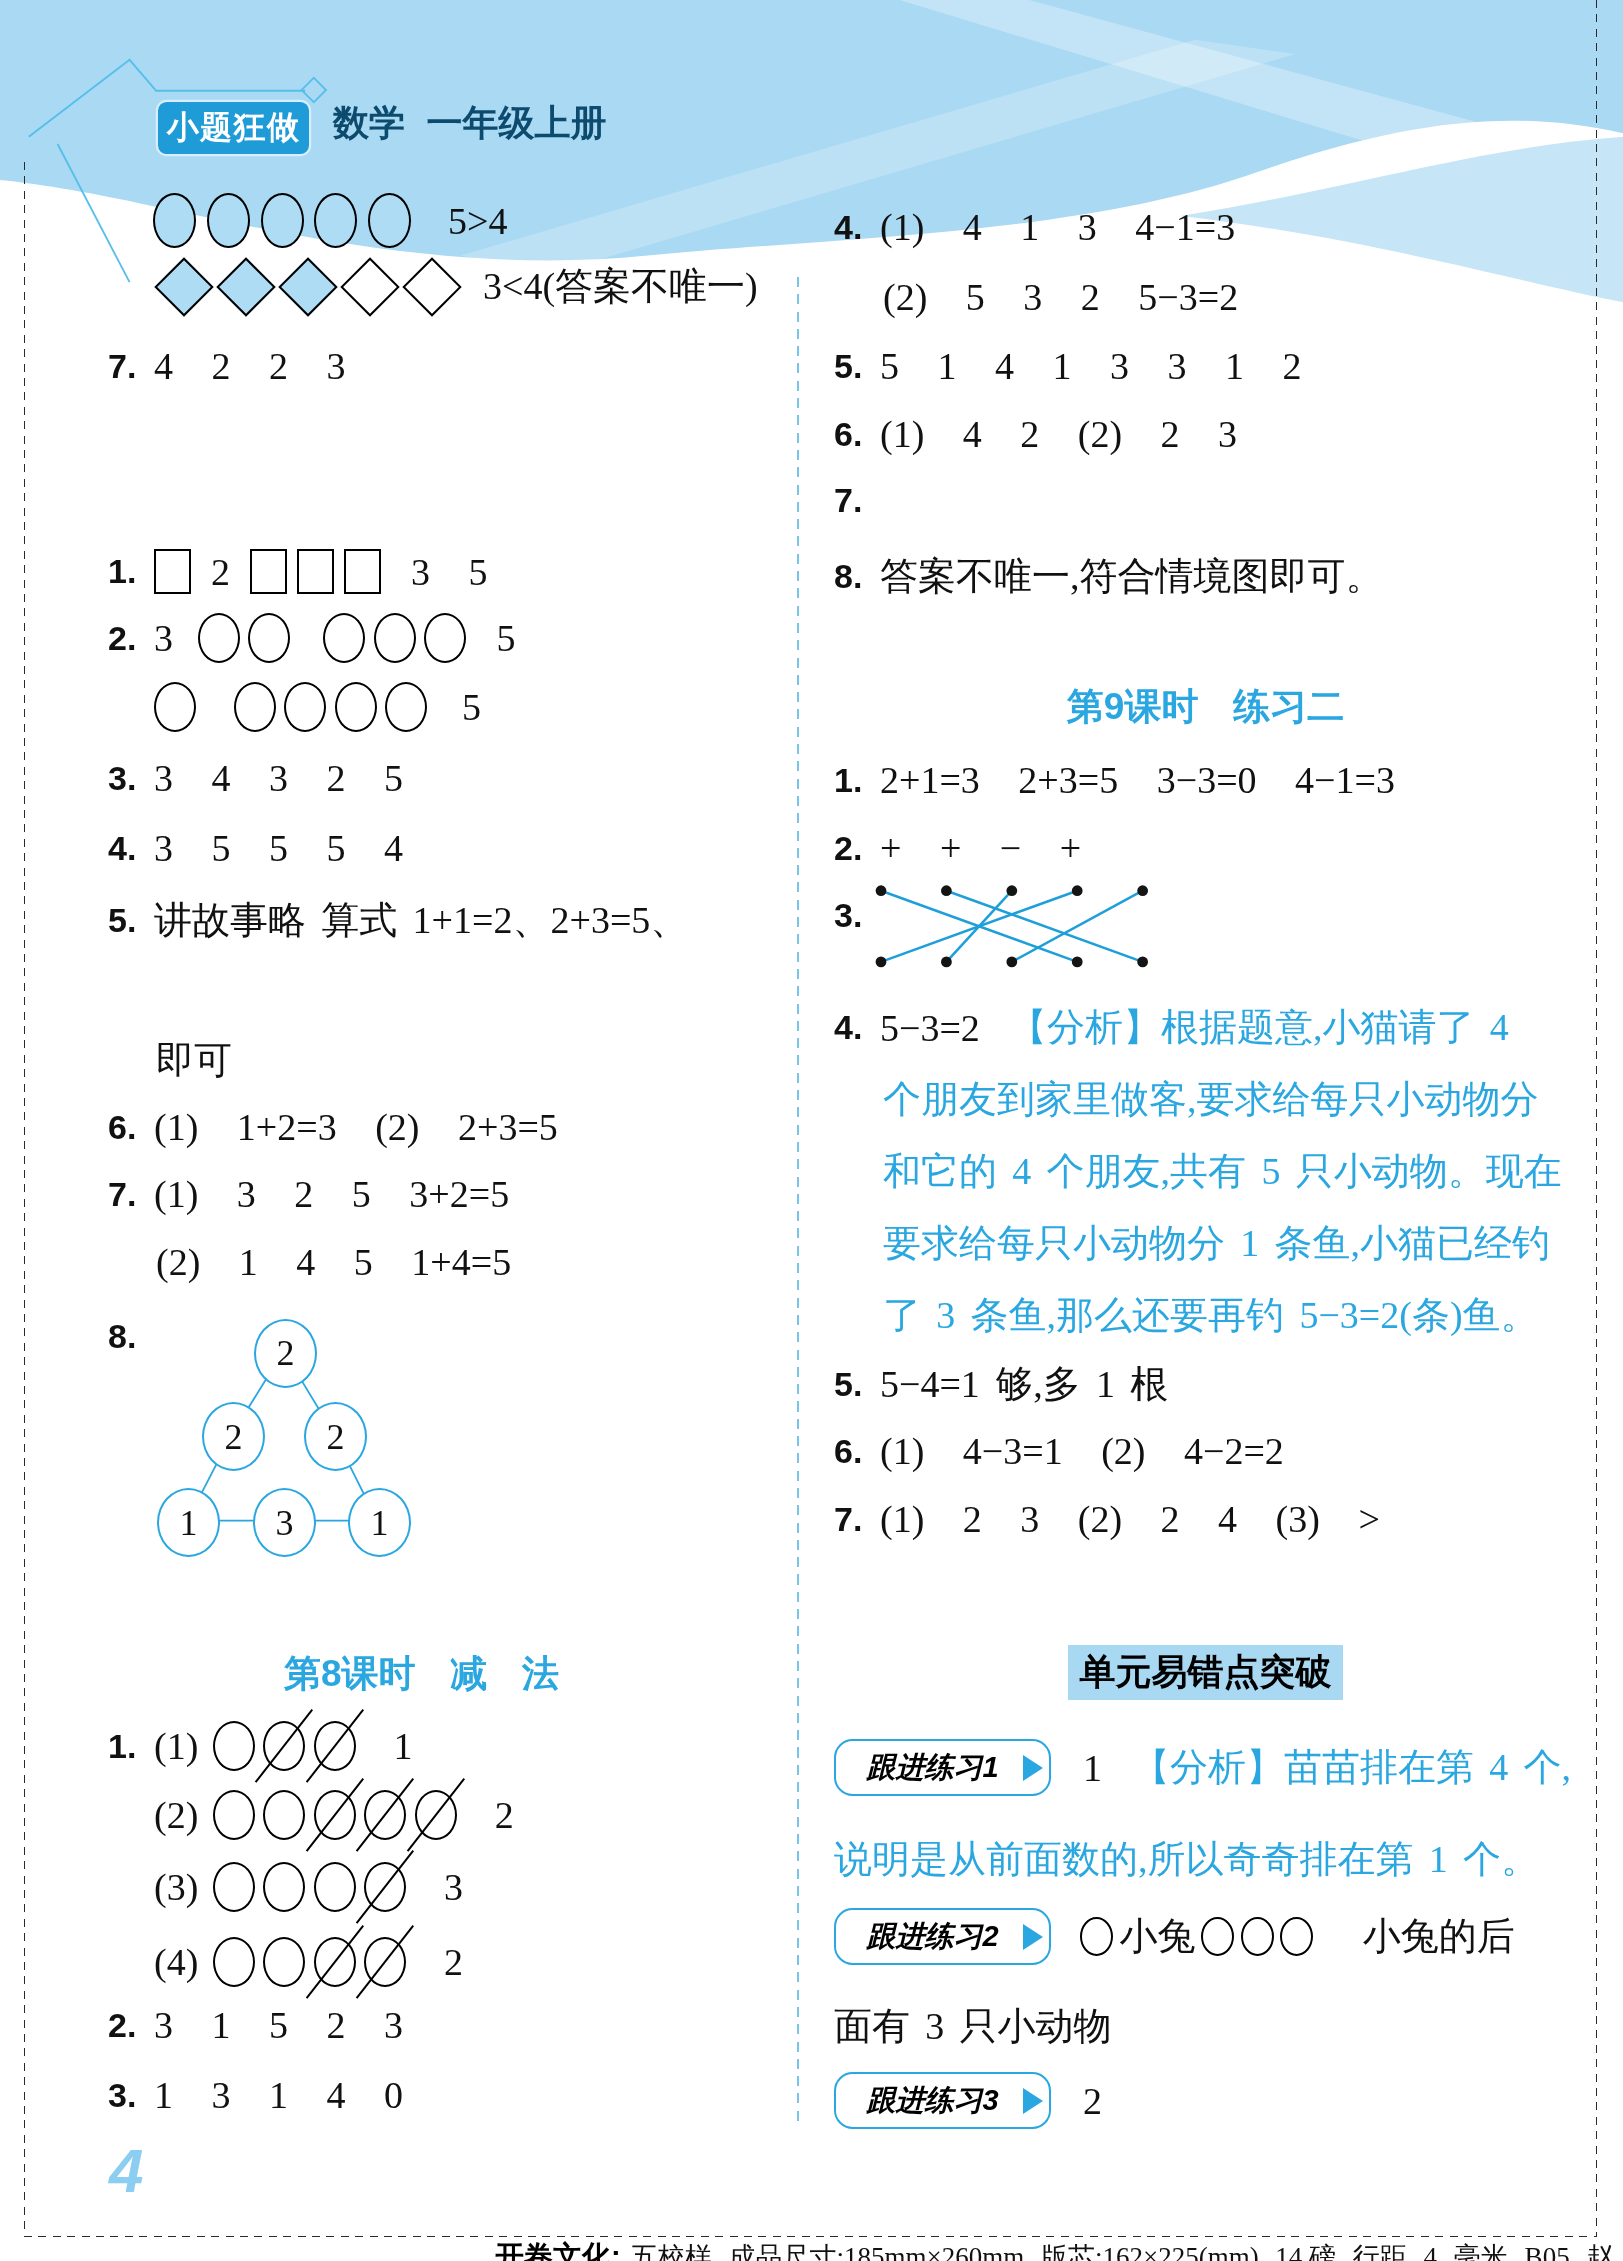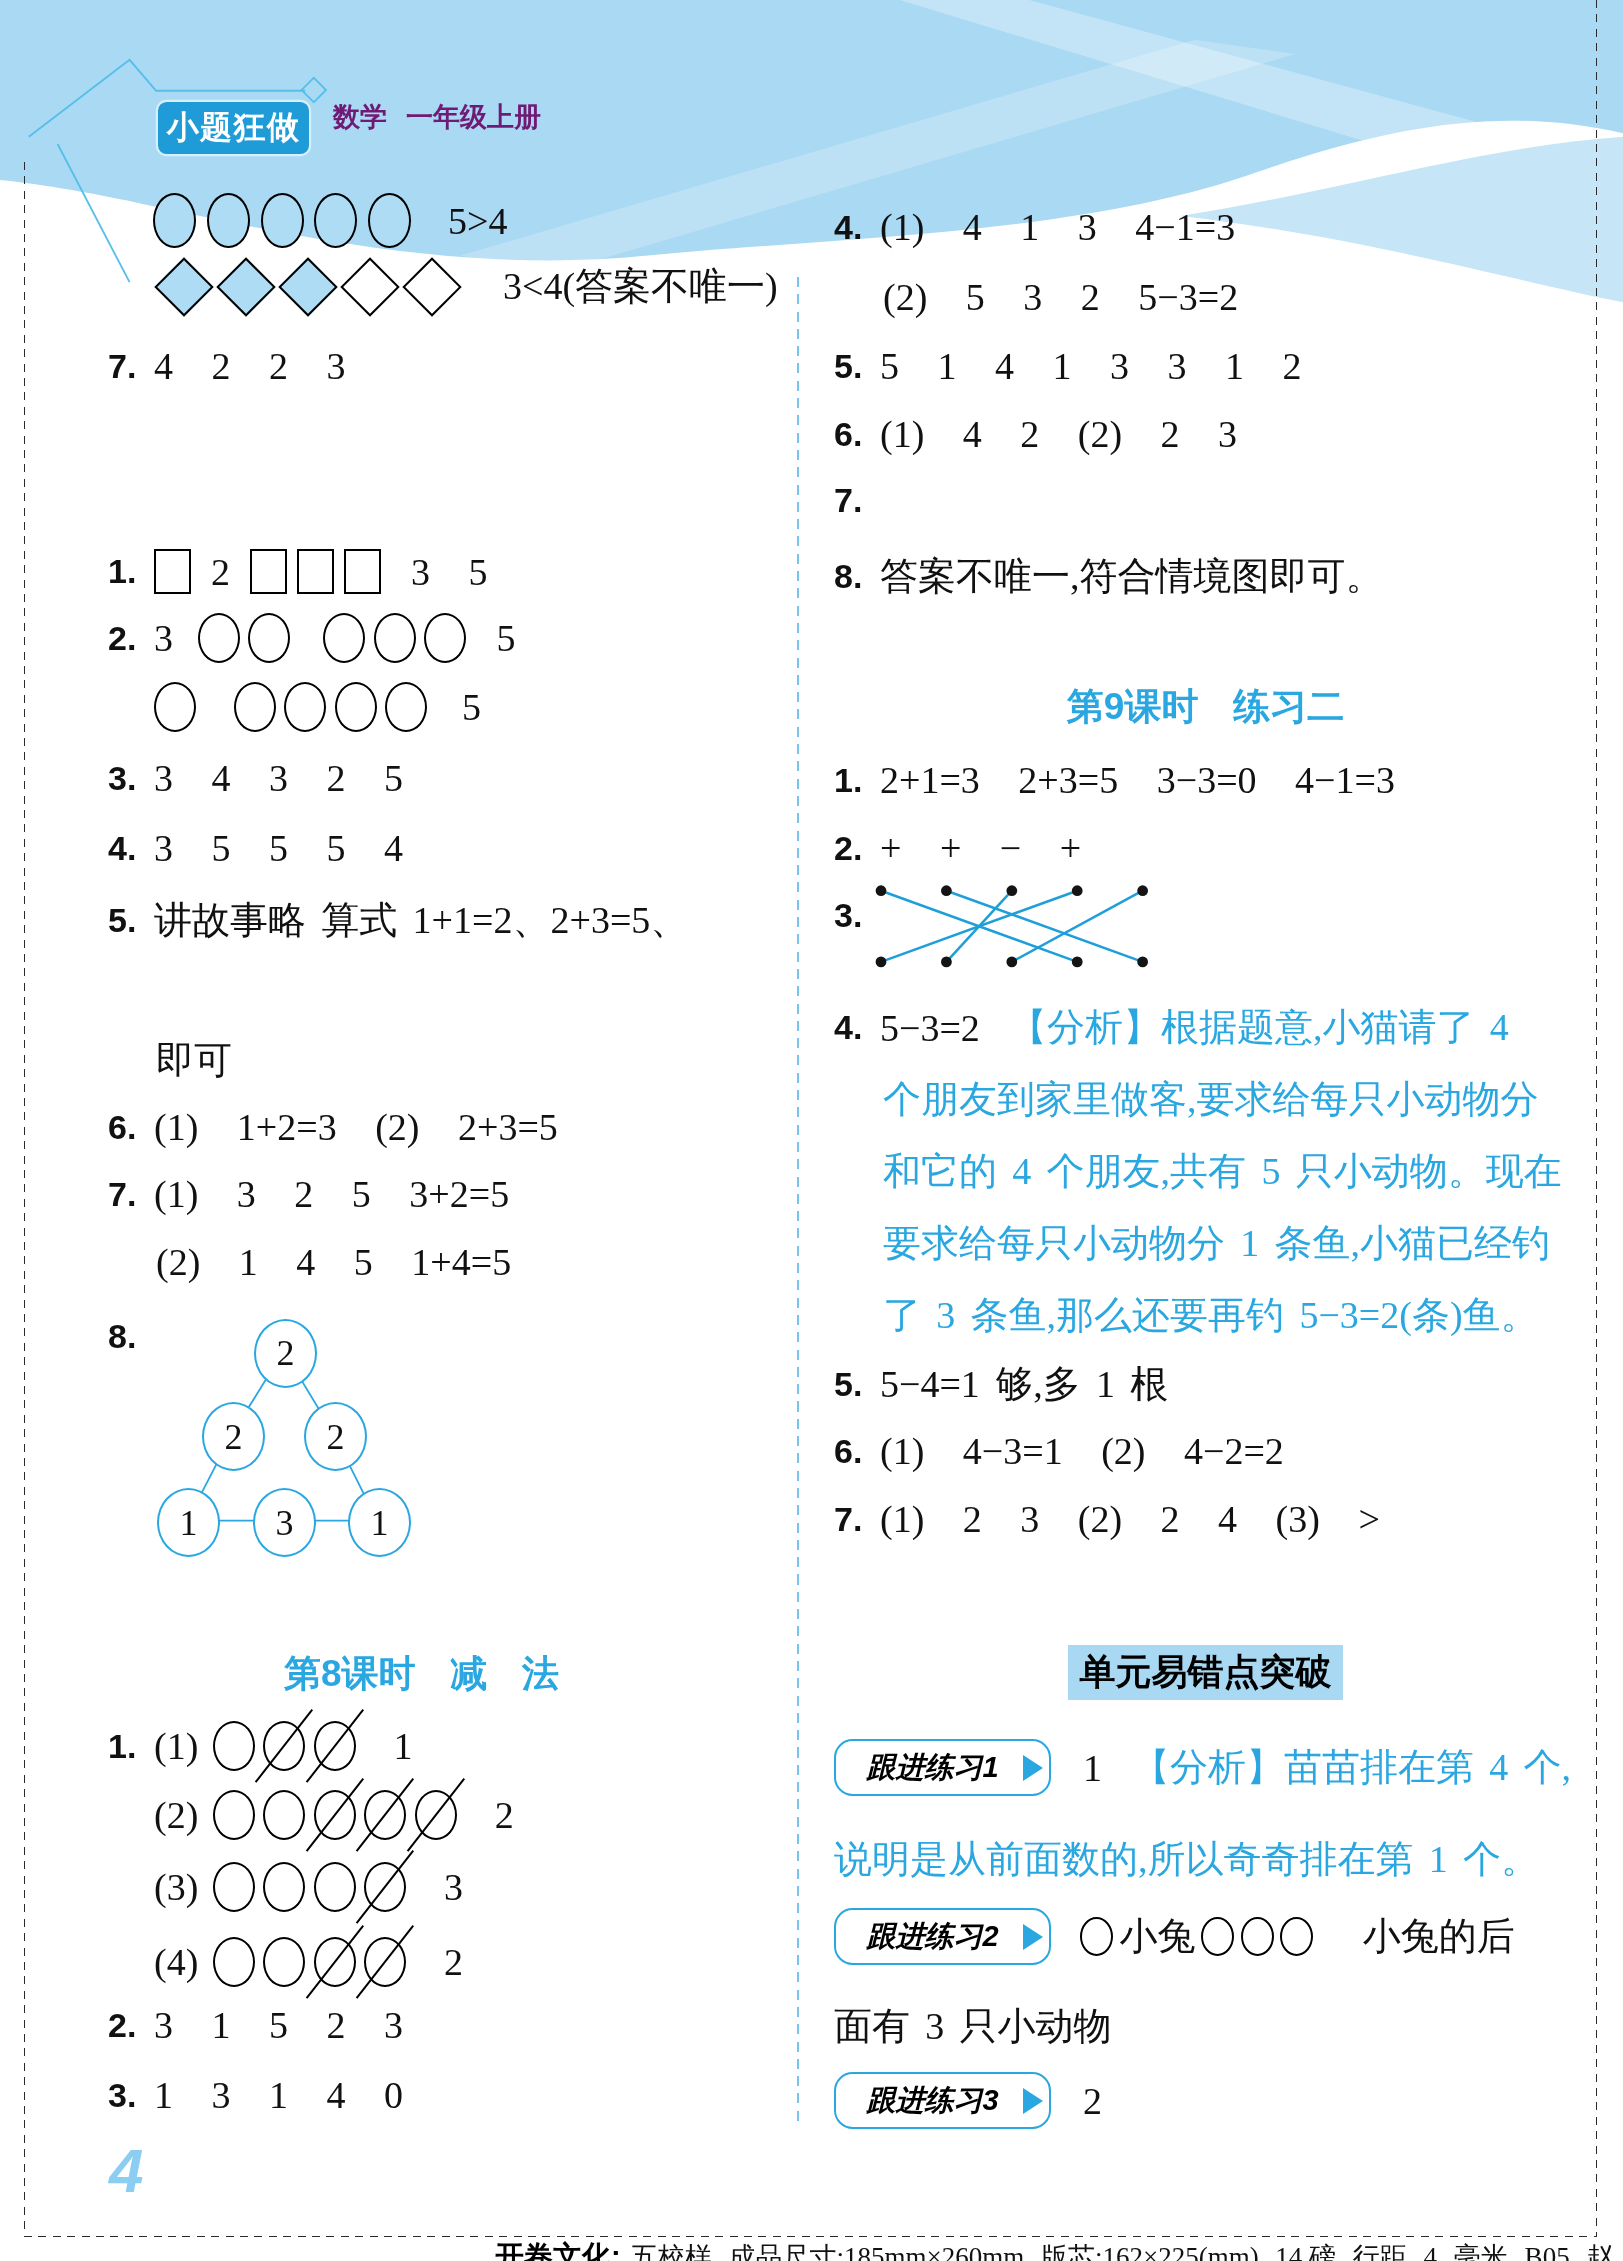--- a/index.html
+++ b/index.html
@@ -42,21 +42,21 @@
        border-left:20px solid #2aa7e0;border-top:13.7px solid transparent;border-bottom:13.7px solid transparent;}
   
   .dash-v{position:absolute;width:1.4px;background:repeating-linear-gradient(to bottom,#2a2a2a 0 8px,transparent 8px 14.4px);}
   .dash-h{position:absolute;height:1.4px;background:repeating-linear-gradient(to right,#2a2a2a 0 8px,transparent 8px 14.4px);}
   .dash-sep{position:absolute;width:2.2px;background:repeating-linear-gradient(to bottom,#79c5ea 0 10px,transparent 10px 17.3px);}
   
   .hdr-badge{position:absolute;left:158px;top:102px;width:151px;height:52px;background:#1f9cd8;border-radius:8.6px;
        display:flex;align-items:center;justify-content:center;color:#fff;font-family:"Liberation Sans","DejaVu Sans",sans-serif;
        font-weight:700;font-size:32px;letter-spacing:1.4px;box-shadow:0 0 0 2.2px rgba(255,255,255,.55);}
   .hdr-title{position:absolute;left:333px;top:99px;font-family:"Liberation Sans","DejaVu Sans",sans-serif;
-       font-weight:700;font-size:27px;color:#701a75;word-spacing:11.5px;}
+       font-weight:700;font-size:36px;color:#0c4a6e;word-spacing:11.5px;}
   
   .pageno{position:absolute;left:109px;top:2135px;font-family:"Liberation Sans","DejaVu Sans",sans-serif;
        font-weight:700;font-style:italic;font-size:62px;color:#8ccdf2;}
   .footer{position:absolute;left:495px;top:2237px;display:flex;align-items:baseline;white-space:nowrap;}
   .footer .pub{font-family:"Liberation Sans","DejaVu Sans",sans-serif;font-weight:700;font-size:29px;color:#000;margin-right:10px;}
   .footer .info{font-size:27px;color:#111;word-spacing:10px;}
 </style>
 </head>
 <body>
 
@@ -98,21 +98,21 @@
   </div>
 
   <div class="row" style="left:153px;top:261px">
     <span style="display:inline-flex;align-items:center">
         <span class="shp diaf"></span>
         <span class="shp diaf"></span>
         <span class="shp diaf"></span>
         <span class="shp dia"></span>
         <span class="shp dia"></span>
       </span>
-    <span class="t ans" style="margin-left:40px">3&lt;4(答案不唯一)</span>
+    <span class="t ans" style="margin-left:20px">3&lt;4(答案不唯一)</span>
   </div>
 
   <div class="row" style="left:108px;top:344px">
     <span class="num">7.</span>
     <span class="t ans">4 2 2 3</span>
   </div>
 
 
   <div class="row" style="left:108px;top:549px">
     <span class="num">1.</span>

